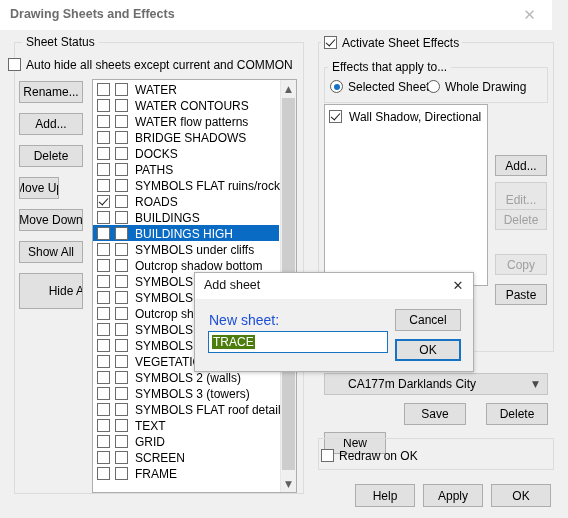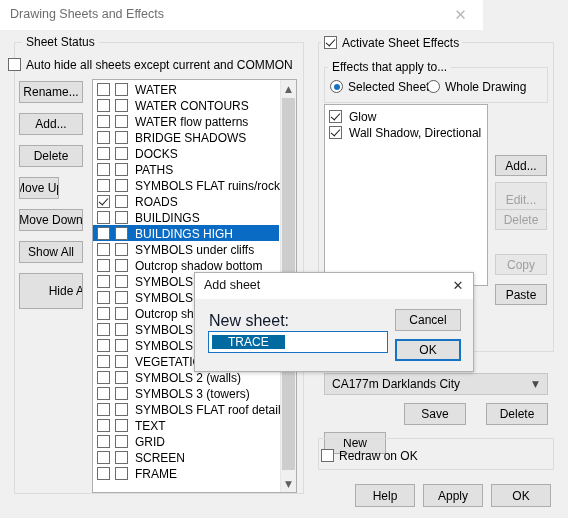--- a/index.html
+++ b/index.html
@@ -13,22 +13,23 @@
     position: relative;
     width: 568px; height: 518px;
     background: #f0f0f0;
     font-size: 12px;
     color: #000;
   }
 
   
   .titlebar {
     position: absolute; left: 0; top: 0;
-    width: 483px; height: 30px;
+    width: 552px; height: 30px;
     background: #ffffff;
+    font-weight: bold;
   }
   .titlebar-text {
     position: absolute; left: 10px; top: 7px;
     font-size: 12.5px;
     color: #6d6d6d;
     white-space: nowrap;
   }
   .close-btn {
     position: absolute; right: 0; top: 0;
     width: 45px; height: 30px;
@@ -162,21 +163,21 @@
   
   .combo {
     position: absolute;
     background: #e1e1e1;
     border: 1px solid #c5c5c5;
     box-sizing: border-box;
     font-size: 12px;
     display: flex;
     align-items: center;
   }
-  .combo .cval { padding-left: 7px; color: #000; }
+  .combo .cval { padding-left: 7px; color: #000; margin-left: 16px; }
   .combo .carrow {
     position: absolute; right: 8px; top: 50%;
     transform: translateY(-50%);
     font-size: 9px; color: #4a4a4a;
     font-family: "DejaVu Sans", sans-serif;
   }
 
   
   .modal {
     position: absolute;
@@ -196,38 +197,38 @@
   }
   .modal-close {
     position: absolute; right: 6px; top: 3px;
     width: 18px; height: 18px;
     display: flex; align-items: center; justify-content: center;
     font-size: 13px; color: #333;
     font-family: "DejaVu Sans", sans-serif;
   }
   .modal-label {
     position: absolute;
-    font-size: 16px;
-    color: #0f172a;
+    font-size: 14px;
+    color: #1d4ed8;
     white-space: nowrap;
   }
   .textinput {
     position: absolute;
     background: #fff;
     border: 1px solid #1673c4;
     box-sizing: border-box;
     font-size: 12px;
     display: flex; align-items: center;
     padding-left: 3px;
     overflow: hidden;
   }
   .textinput .selected-text {
-    background: #0369a1;
+    background: #4d7c0f;
     color: #fff;
-    padding: 0 16px;
+    padding: 0 1px;
     font-family: "Liberation Sans", sans-serif;
   }
   .ctl-row { position: absolute; white-space: nowrap; font-size: 12px; }
   .ctl-row .txt { vertical-align: middle; margin-left: 5px; }
 </style>
 </head>
 <body>
 
 <div id="root">
 
@@ -299,21 +300,20 @@
 
   <div class="ctl-row" style="left:330px; top:79px;">
     <span class="rb checked"></span><span class="txt">Selected Sheet</span>
   </div>
   <div class="ctl-row" style="left:427px; top:79px;">
     <span class="rb"></span><span class="txt">Whole Drawing</span>
   </div>
 
   <div class="listbox" style="left:324px; top:104px; width:164px; height:182px;">
     <div id="effects-list" style="position:absolute; left:0; top:3px; width:162px;">
-        <div class="li"><span class="cb checked"></span><span class="lbl">Glow</span></div>
         <div class="li"><span class="cb checked"></span><span class="lbl">Wall Shadow, Directional</span></div>
       </div>
   </div>
 
   <div class="btn" style="left:495px; top:155px; width:52px; height:21px;">Add...</div>
   <div class="btn disabled" style="left:495px; top:182px; width:52px; height:35px;">Edit...</div>
   <div class="btn disabled" style="left:495px; top:209px; width:52px; height:21px;">Delete</div>
   <div class="btn disabled" style="left:495px; top:254px; width:52px; height:21px;">Copy</div>
   <div class="btn" style="left:495px; top:284px; width:52px; height:21px;">Paste</div>
 

